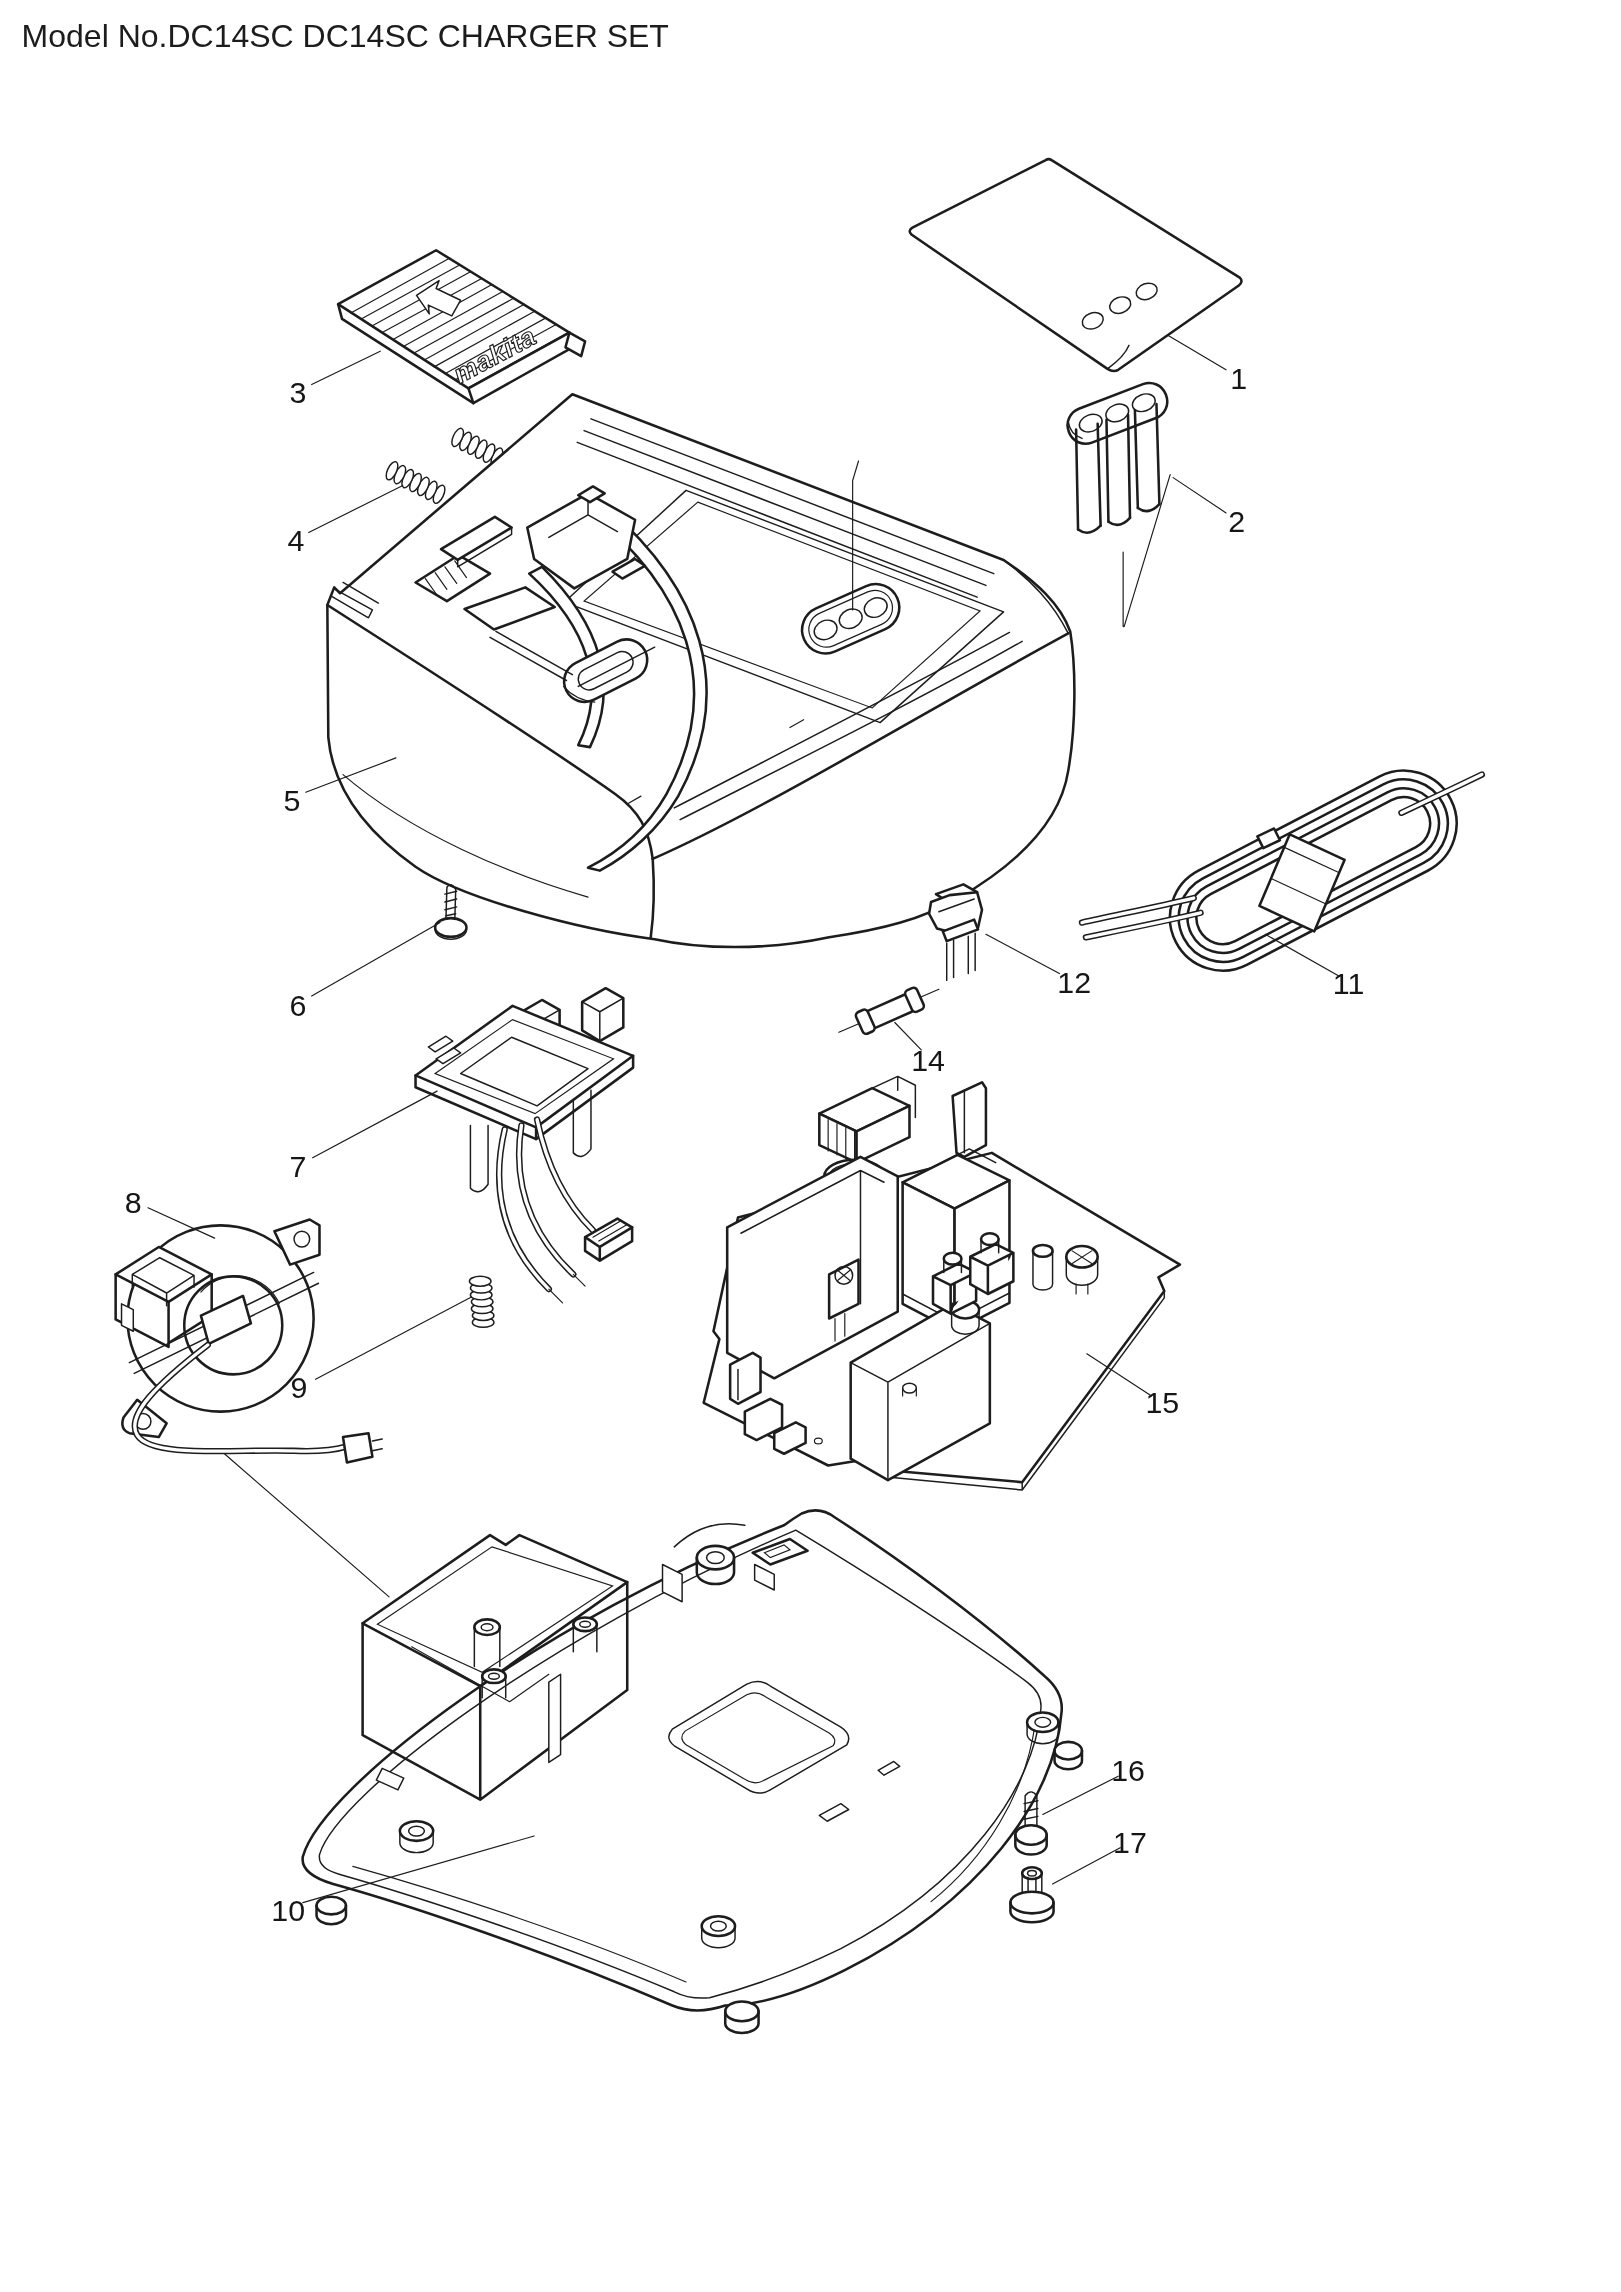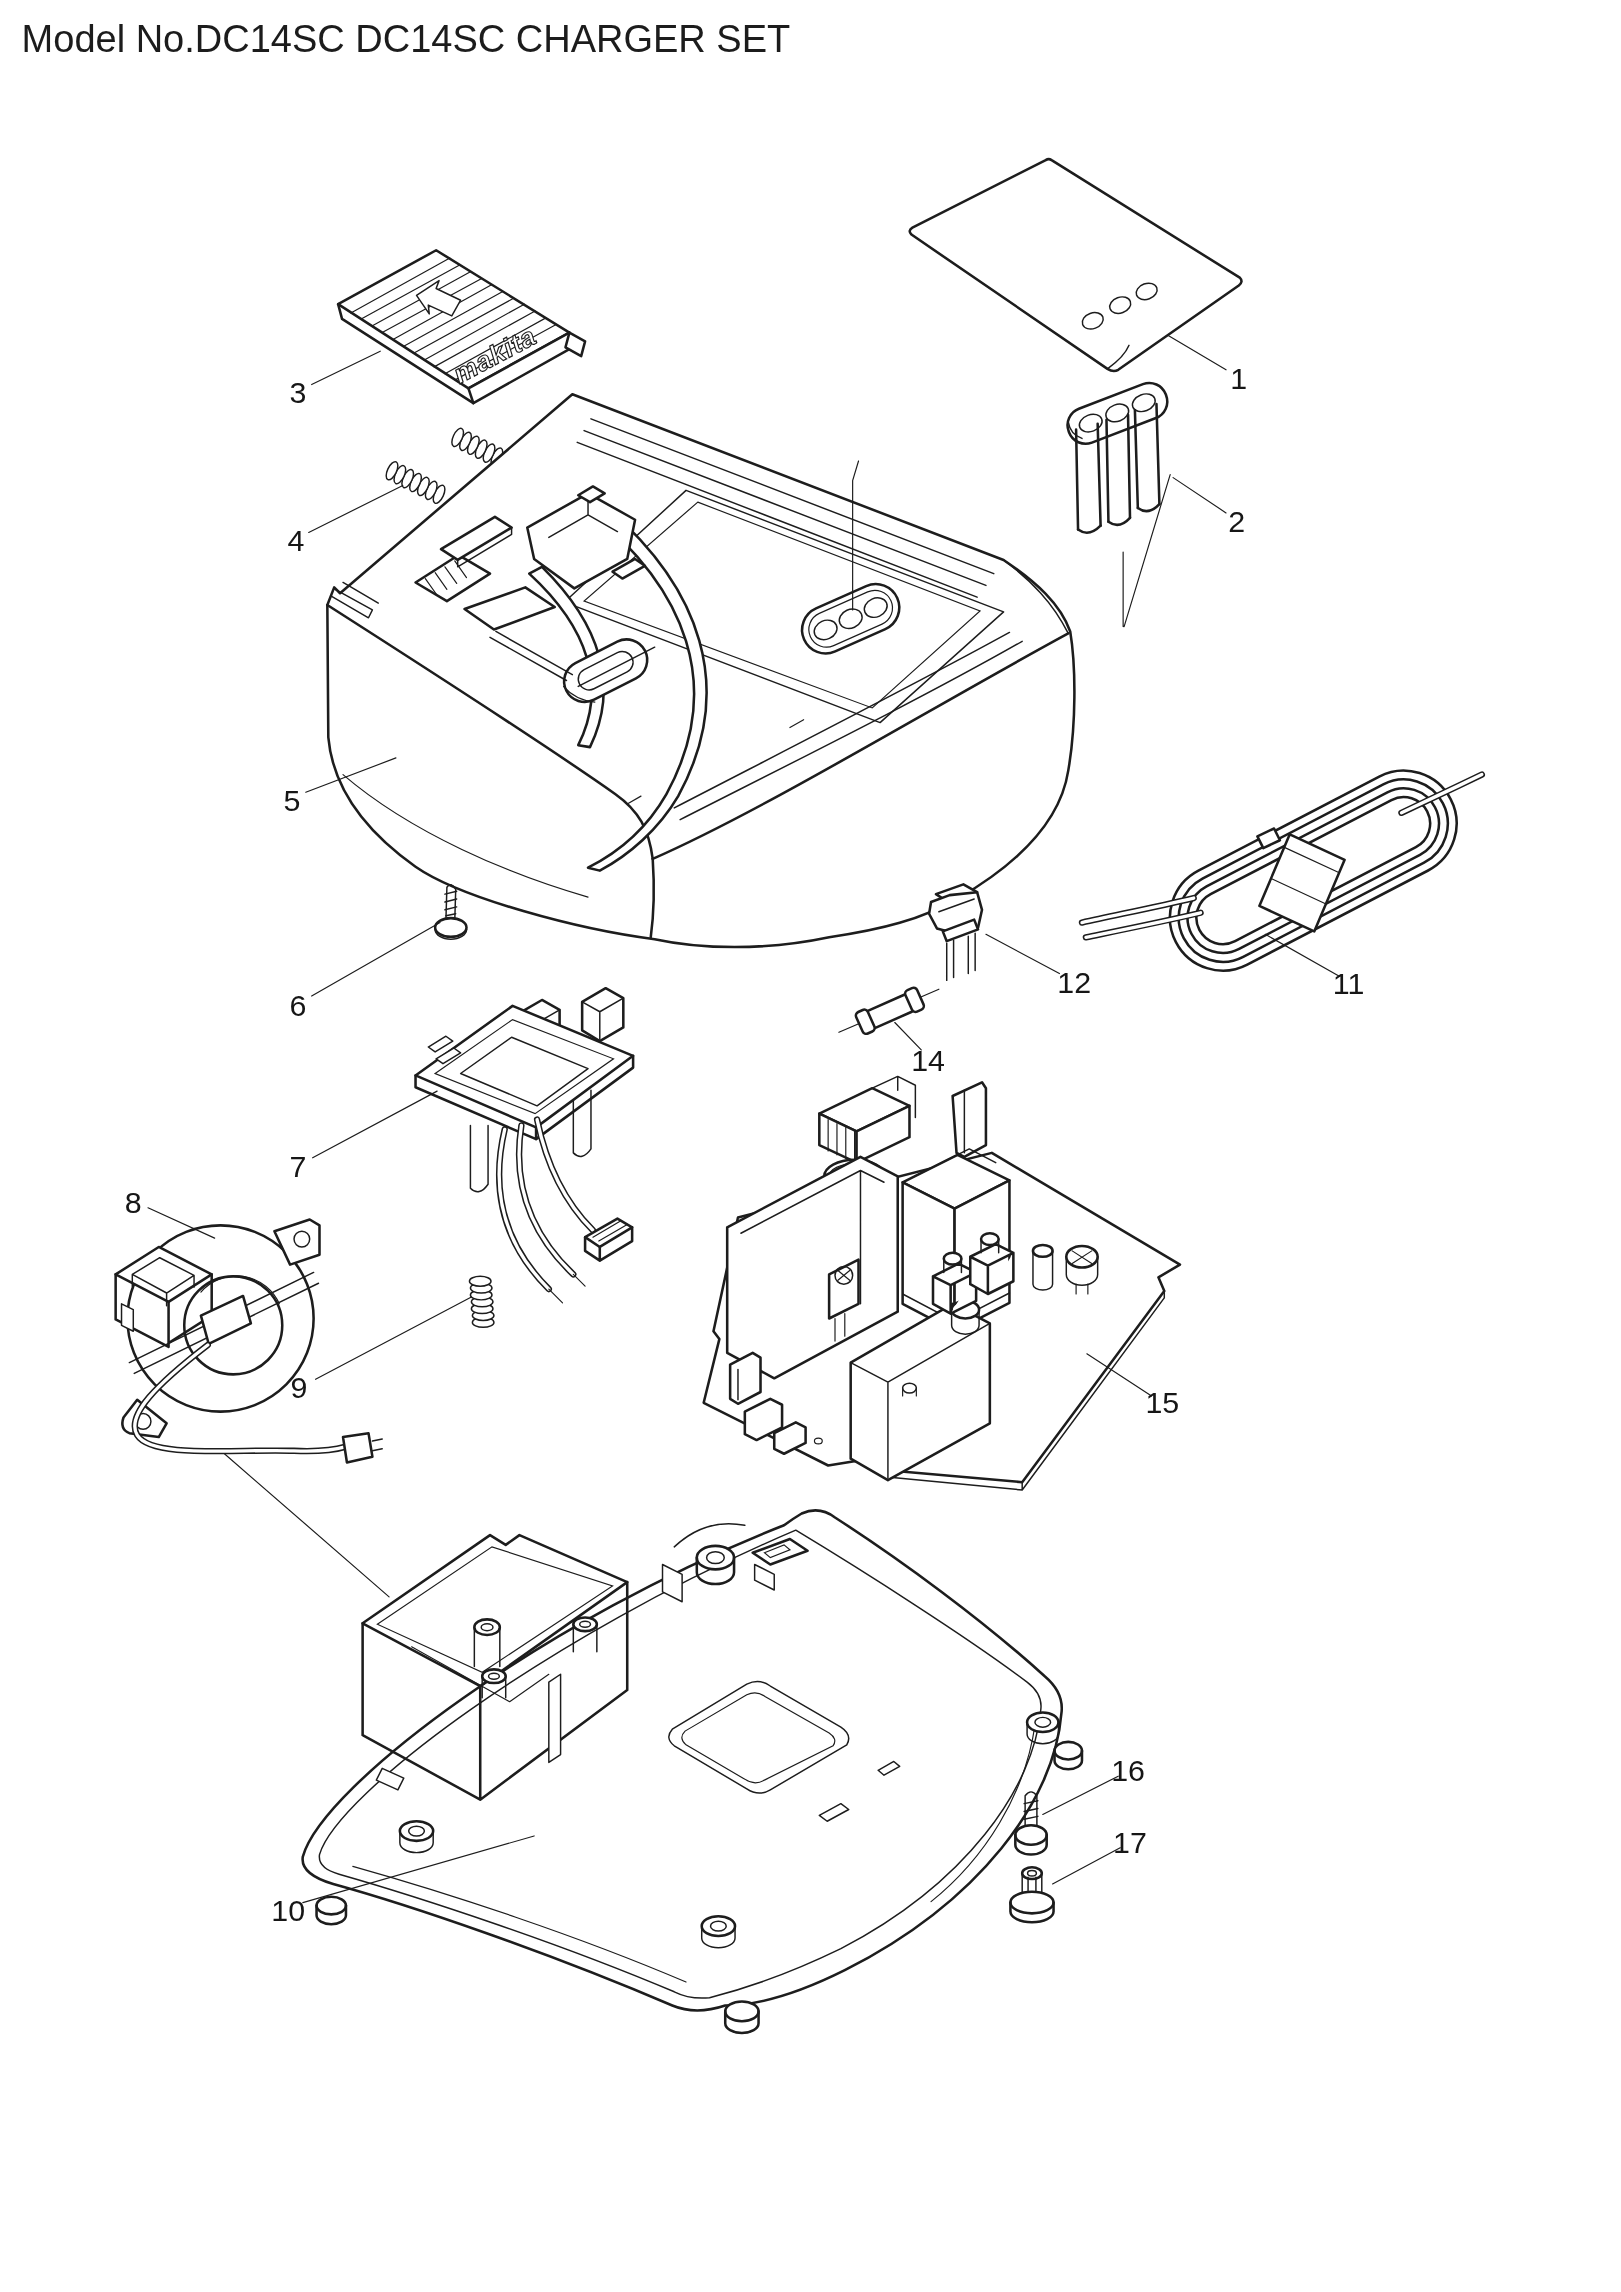--- a/index.html
+++ b/index.html
@@ -1,18 +1,18 @@
 <!DOCTYPE html>
 <html><head>
 <meta charset="utf-8">
 <style>
   html,body{margin:0;padding:0;background:#fff;}
   .page{position:relative;width:1621px;height:2293px;background:#fff;overflow:hidden;
         font-family:"Liberation Sans",sans-serif;}
-  .title{position:absolute;left:21.6px;top:17.6px;font-size:38px;font-weight:500;
+  .title{position:absolute;left:21.6px;top:17.6px;font-size:32px;font-weight:500;
          color:#1c1c1c;letter-spacing:0px;white-space:nowrap;}
   svg{position:absolute;left:0;top:0;}
   .s {stroke:#1d1d1d;stroke-width:2.6;fill:none;stroke-linejoin:round;stroke-linecap:round;}
   .sw{stroke:#1d1d1d;stroke-width:2.6;fill:#ffffff;stroke-linejoin:round;stroke-linecap:round;}
   .t {stroke:#1d1d1d;stroke-width:1.5;fill:none;stroke-linejoin:round;stroke-linecap:round;}
   .tw{stroke:#1d1d1d;stroke-width:1.5;fill:#ffffff;stroke-linejoin:round;stroke-linecap:round;}
   .h {stroke:#1d1d1d;stroke-width:1.2;fill:none;stroke-linecap:round;}
   .wo{stroke:#1d1d1d;stroke-width:6.5;fill:none;stroke-linecap:round;}
   .wi{stroke:#ffffff;stroke-width:3.4;fill:none;stroke-linecap:round;}
   .lbl{font-family:"Liberation Sans",sans-serif;font-size:31px;fill:#161616;}

